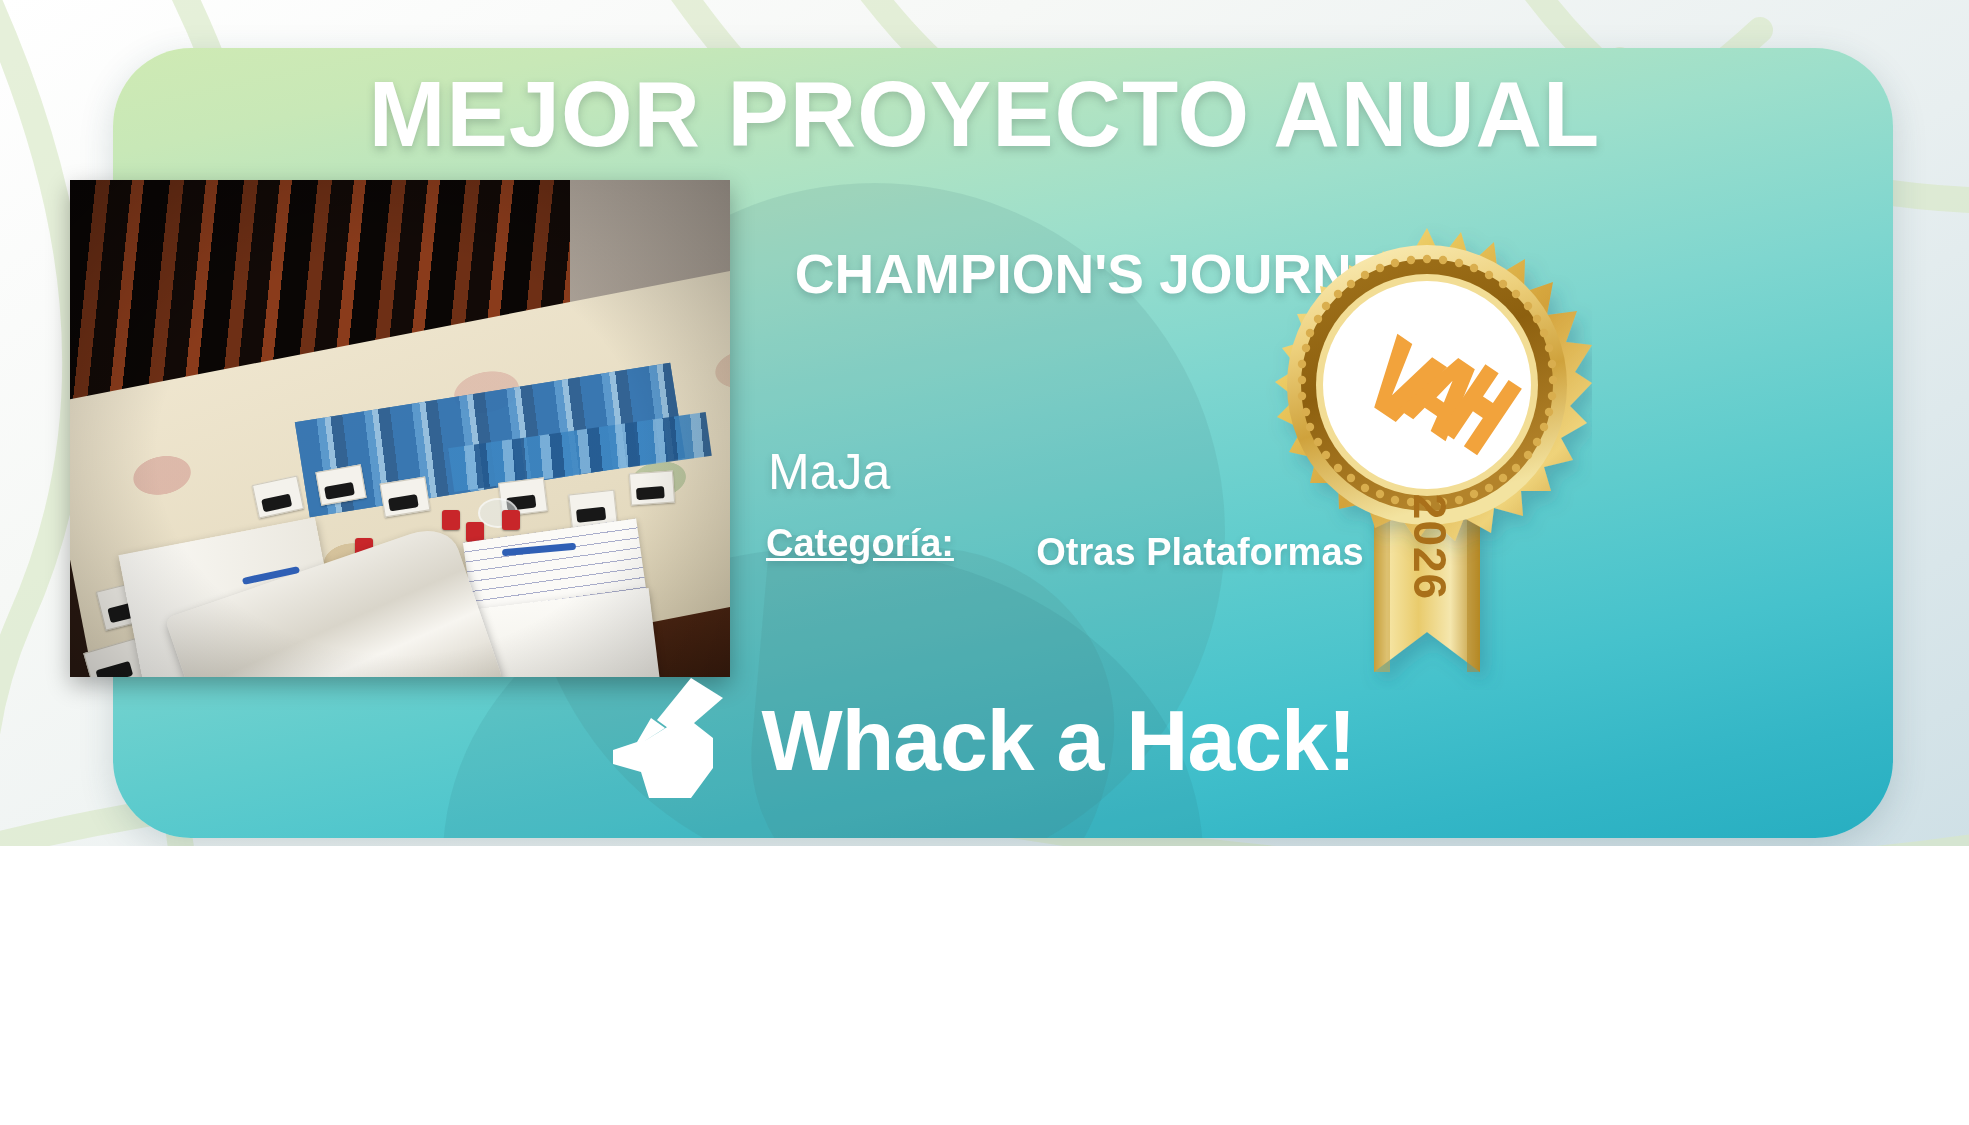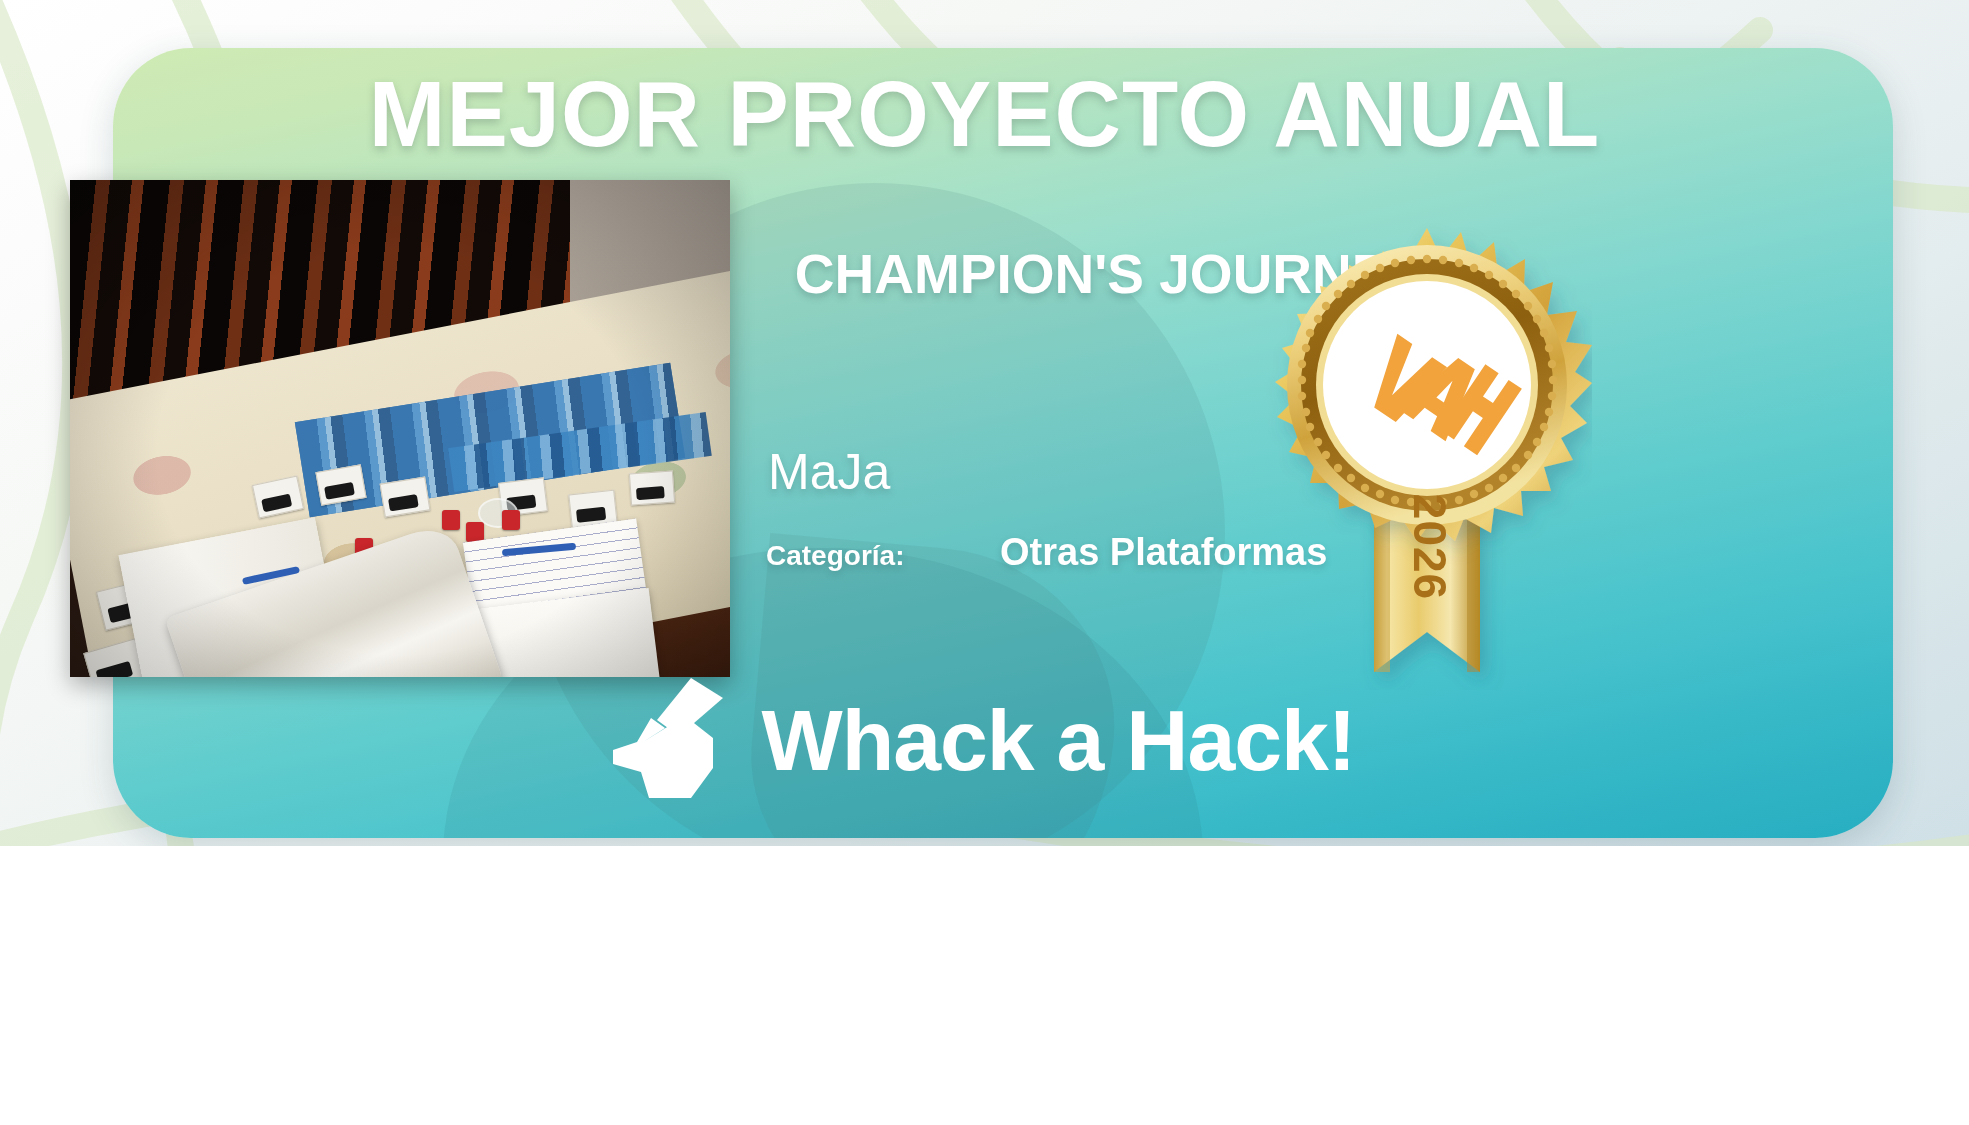--- a/index.html
+++ b/index.html
@@ -223,28 +223,30 @@
   #team-name {
     position: absolute;
     left: 768px; top: 403px;
     font-size: 50px; font-weight: normal;
     color: #fff;
     text-shadow: 0 4px 7px rgba(50,95,95,.28);
     margin-top: 40px;
   }
   #category-label {
     position: absolute;
-    left: 766px; top: 540px;
-    font-size: 28px; font-weight: bold;
+    left: 766px; top: 522px;
+    font-size: 38px; font-weight: bold;
     color: #fff;
     text-shadow: 0 3px 6px rgba(50,95,95,.28);
+    text-decoration: underline;
   }
   #category-value {
     position: absolute;
     left: 1000px; top: 528px; width: 400px;
+    text-align: center;
     font-size: 38px; font-weight: bold;
     color: #fff; line-height: 1.30;
     text-shadow: 0 3px 6px rgba(50,95,95,.28);
   }
 
   
   #award-seal {
     position: absolute;
     left: 1262px; top: 220px;
     width: 330px; height: 470px;

